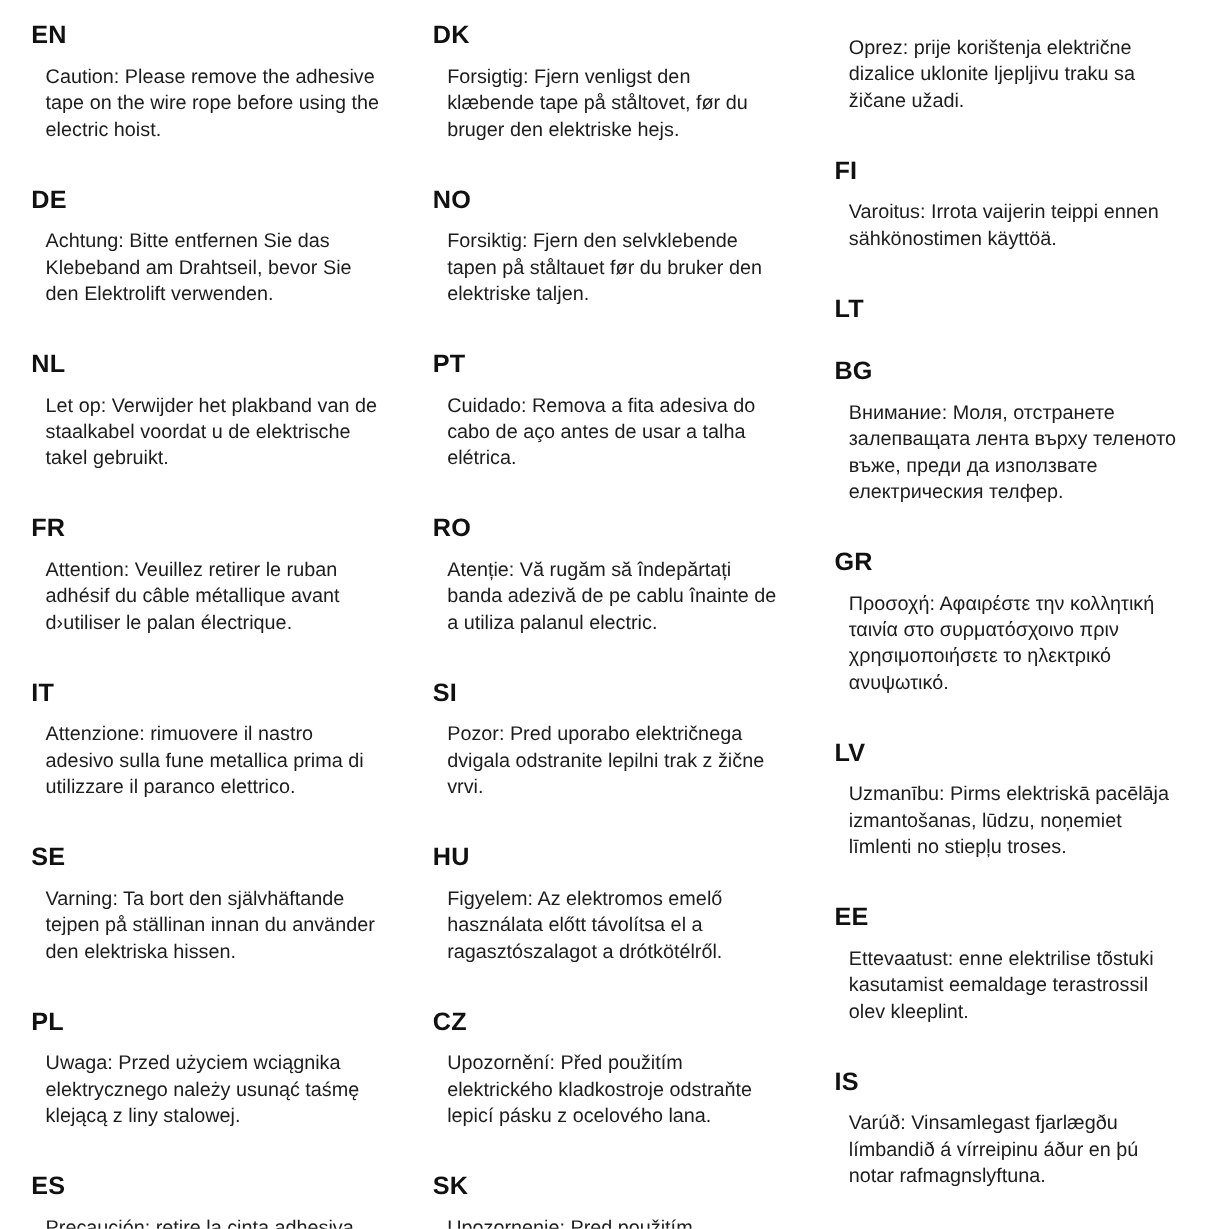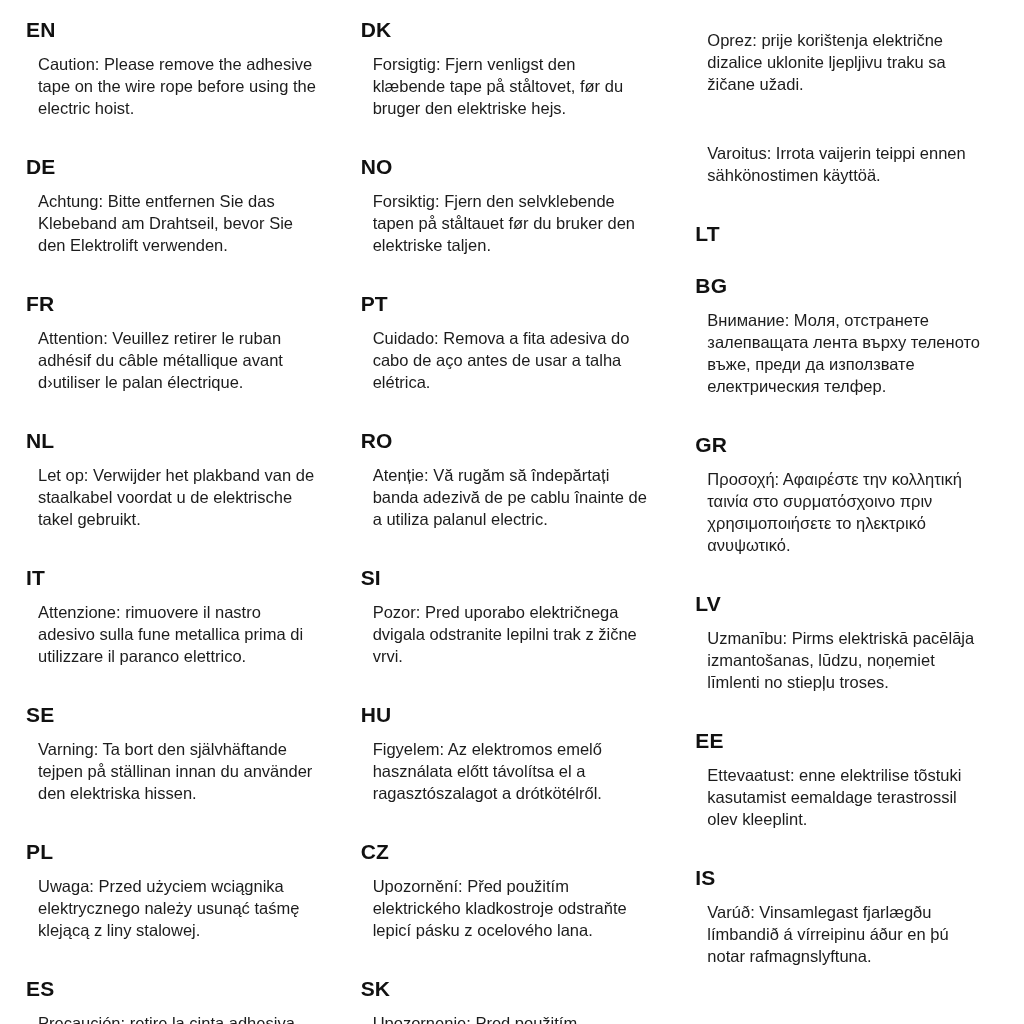--- a/index.html
+++ b/index.html
@@ -51,26 +51,26 @@
   <div class="col">
     <div class="entry">
       <h2 class="code">EN</h2>
       <p class="text">Caution: Please remove the adhesive tape on the wire rope before using the electric hoist.</p>
     </div>
     <div class="entry">
       <h2 class="code">DE</h2>
       <p class="text">Achtung: Bitte entfernen Sie das Klebeband am Drahtseil, bevor Sie den Elektrolift verwenden.</p>
     </div>
     <div class="entry">
+      <h2 class="code">NL</h2>
+      <p class="text">Let op: Verwijder het plakband van de staalkabel voordat u de elektrische takel gebruikt.</p>
+    </div>
+    <div class="entry">
       <h2 class="code">FR</h2>
       <p class="text">Attention: Veuillez retirer le ruban adhésif du câble métallique avant d›utiliser le palan électrique.</p>
-    </div>
-    <div class="entry">
-      <h2 class="code">NL</h2>
-      <p class="text">Let op: Verwijder het plakband van de staalkabel voordat u de elektrische takel gebruikt.</p>
     </div>
     <div class="entry">
       <h2 class="code">IT</h2>
       <p class="text">Attenzione: rimuovere il nastro adesivo sulla fune metallica prima di utilizzare il paranco elettrico.</p>
     </div>
     <div class="entry">
       <h2 class="code">SE</h2>
       <p class="text">Varning: Ta bort den självhäftande tejpen på ställinan innan du använder den elektriska hissen.</p>
     </div>
     <div class="entry">
@@ -116,20 +116,21 @@
       <h2 class="code">SK</h2>
       <p class="text">Upozornenie: Pred použitím elektrického kladkostroja odstráňte lepiacu pásku z drôteného lana.</p>
     </div>
   </div>
 
   <div class="col">
     <div class="entry">
       <p class="text">Oprez: prije korištenja električne dizalice uklonite ljepljivu traku sa žičane užadi.</p>
     </div>
     <div class="entry">
+      <h2 class="code">FI</h2>
       <p class="text">Varoitus: Irrota vaijerin teippi ennen sähkönostimen käyttöä.</p>
     </div>
     <div class="entry">
       <h2 class="code">LT</h2>
     </div>
     <div class="entry">
       <h2 class="code">BG</h2>
       <p class="text">Внимание: Моля, отстранете залепващата лента върху теленото въже, преди да използвате електрическия телфер.</p>
     </div>
     <div class="entry">

